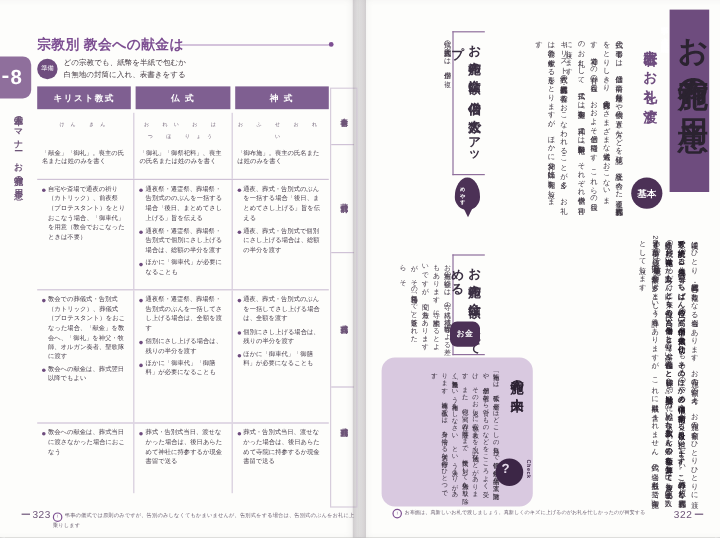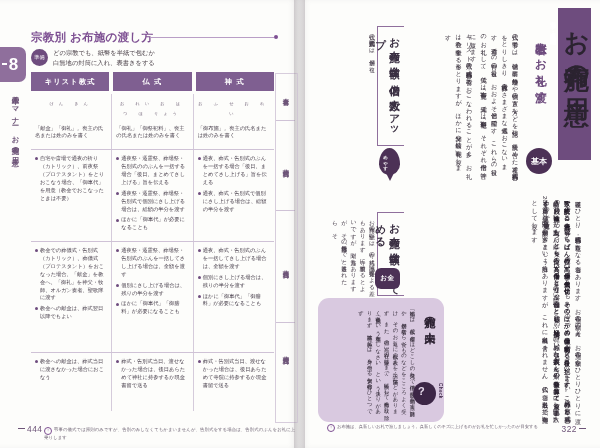--- a/index.html
+++ b/index.html
@@ -136,21 +136,21 @@
   <div class="edge r"></div>
 
   <div class="page left">
 
     <div class="side-tab">
       <i class="dash"></i>
       <span>8</span>
     </div>
     <div class="side-vert v">基本のマナー　お布施の用意</div>
 
-    <div class="l-title">宗教別 お布施の渡し方</div>
+    <div class="l-title">宗教別 教会への献金は</div>
     <div class="l-rule"></div>
     <div class="l-rule-dot"></div>
 
     <div class="prep-row">
       <div class="prep-badge">準備</div>
       <div class="prep-text">
         <div>どの宗教でも、紙幣を半紙で包むか</div>
         <div>白無地の封筒に入れ、表書きをする</div>
       </div>
     </div>
@@ -251,21 +251,21 @@
         </div>
         <div class="rlab" style="height: 59px;">
           <span class="v">葬式翌日</span>
         </div>
       </div>
 
     <div class="l-foot">
       <span class="circ">!</span><span>弔事の儀式では原則のみですが、告別のみしなくてもかまいませんが、告別式をする場合は、告別式のぶんをお礼に上乗りします</span>
     </div>
     <div class="pg-left">
-      <i class="dash"></i><span>444</span>
+      <i class="dash"></i><span>323</span>
     </div>
   </div>
 
   <div class="page right">
 
     <div class="r-headband"></div>
     <div class="r-sub vm">弔事　遺族・喪家編</div>
     <div class="r-title vm">お布施の用意</div>
     <div class="sec-head vm">宗教者にお礼を渡す</div>
     <div class="basic-badge">基本</div>

